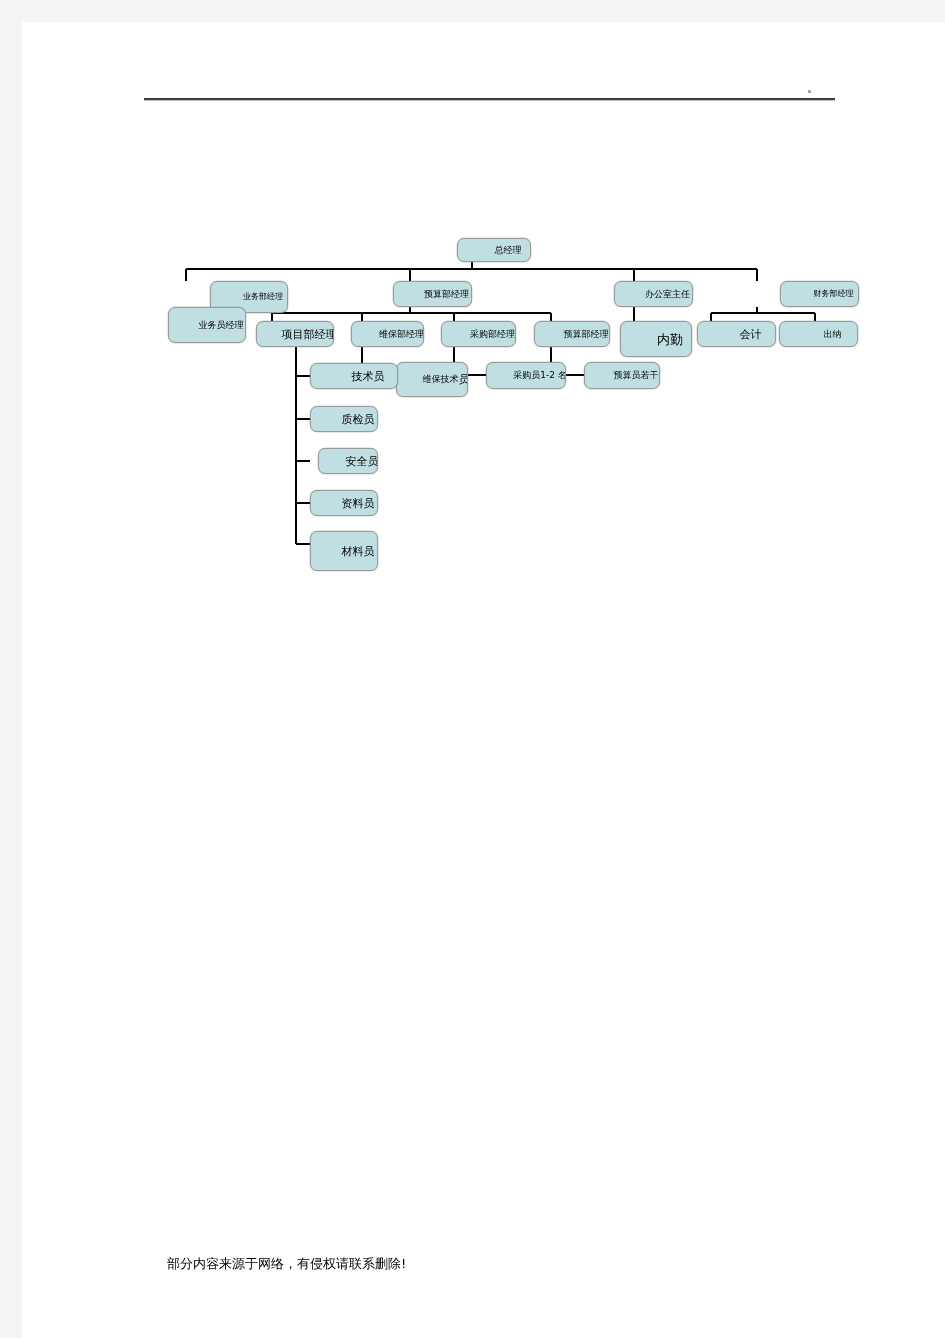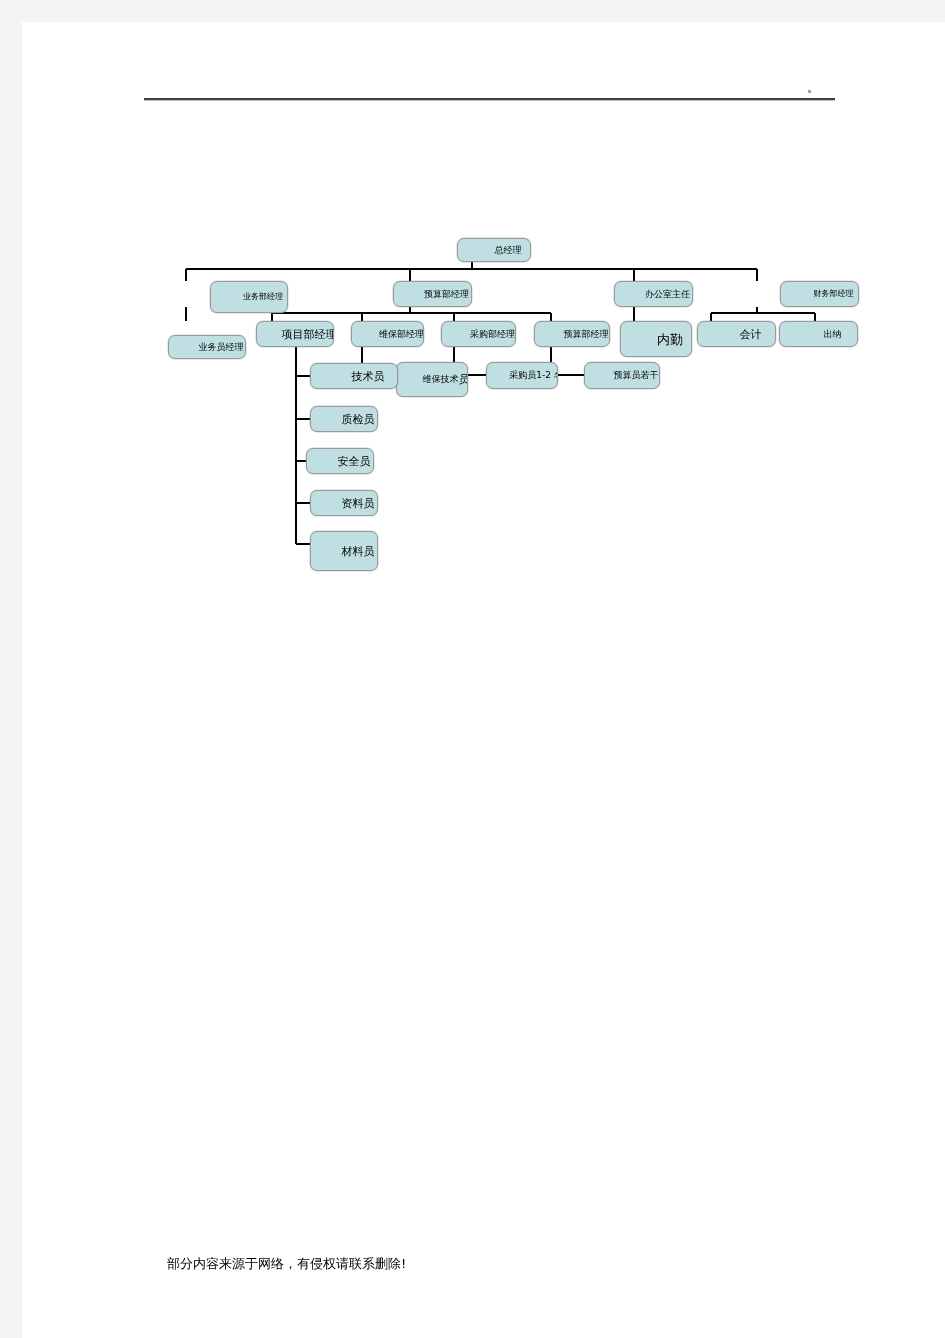--- a/index.html
+++ b/index.html
@@ -161,21 +161,21 @@
     <div class="node" style="left:371px; top:259px; width:79px; height:26px;">
       <span class="lbl t-md">预算部经理</span>
     </div>
     <div class="node" style="left:592px; top:259px; width:79px; height:26px;">
       <span class="lbl t-md">办公室主任</span>
     </div>
     <div class="node" style="left:714px; top:259px; width:79px; height:26px;margin-left:44px;">
       <span class="lbl t-sm">财务部经理</span>
     </div>
 
-    <div class="node" style="left:146px; top:313px; width:78px; height:24px;">
+    <div class="node" style="left:146px; top:285px; width:78px; height:36px;">
       <span class="lbl t-md">业务员经理</span>
     </div>
     <div class="node" style="left:234px; top:299px; width:78px; height:26px;">
       <span class="lbl t-lg">项目部经理</span>
     </div>
     <div class="node" style="left:329px; top:299px; width:73px; height:26px;">
       <span class="lbl t-md">维保部经理</span>
     </div>
     <div class="node" style="left:419px; top:299px; width:75px; height:26px;">
       <span class="lbl t-md">采购部经理</span>
@@ -191,36 +191,36 @@
     </div>
     <div class="node" style="left:757px; top:299px; width:79px; height:26px;">
       <span class="lbl t-md">出纳</span>
     </div>
 
     <div class="node" style="left:374px; top:340px; width:72px; height:35px;">
       <span class="lbl t-md">维保技术</span>
       <span class="gap"></span>
       <span class="lbl t-lg">员</span>
     </div>
-    <div class="node" style="left:464px; top:340px; width:72px; height:27px;">
+    <div class="node" style="left:464px; top:340px; width:80px; height:27px;">
       <span class="lbl t-md">采购员</span>
       <span class="gap"></span>
       <span class="lbl t-md">1-2 名</span>
     </div>
     <div class="node" style="left:562px; top:340px; width:76px; height:27px;">
       <span class="lbl t-md">预算员若干</span>
     </div>
 
     <div class="node" style="left:288px; top:341px; width:88px; height:26px;">
       <span class="lbl t-lg">技术员</span>
     </div>
     <div class="node" style="left:288px; top:384px; width:68px; height:26px;">
       <span class="lbl t-lg">质检员</span>
     </div>
-    <div class="node" style="left:284px; top:426px; width:68px; height:26px;">
+    <div class="node" style="left:296px; top:426px; width:60px; height:26px;">
       <span class="lbl t-lg">安全员</span>
     </div>
     <div class="node" style="left:288px; top:468px; width:68px; height:26px;">
       <span class="lbl t-lg">资料员</span>
     </div>
     <div class="node" style="left:288px; top:509px; width:68px; height:40px;">
       <span class="lbl t-lg">材料员</span>
     </div>
 
   </div>

